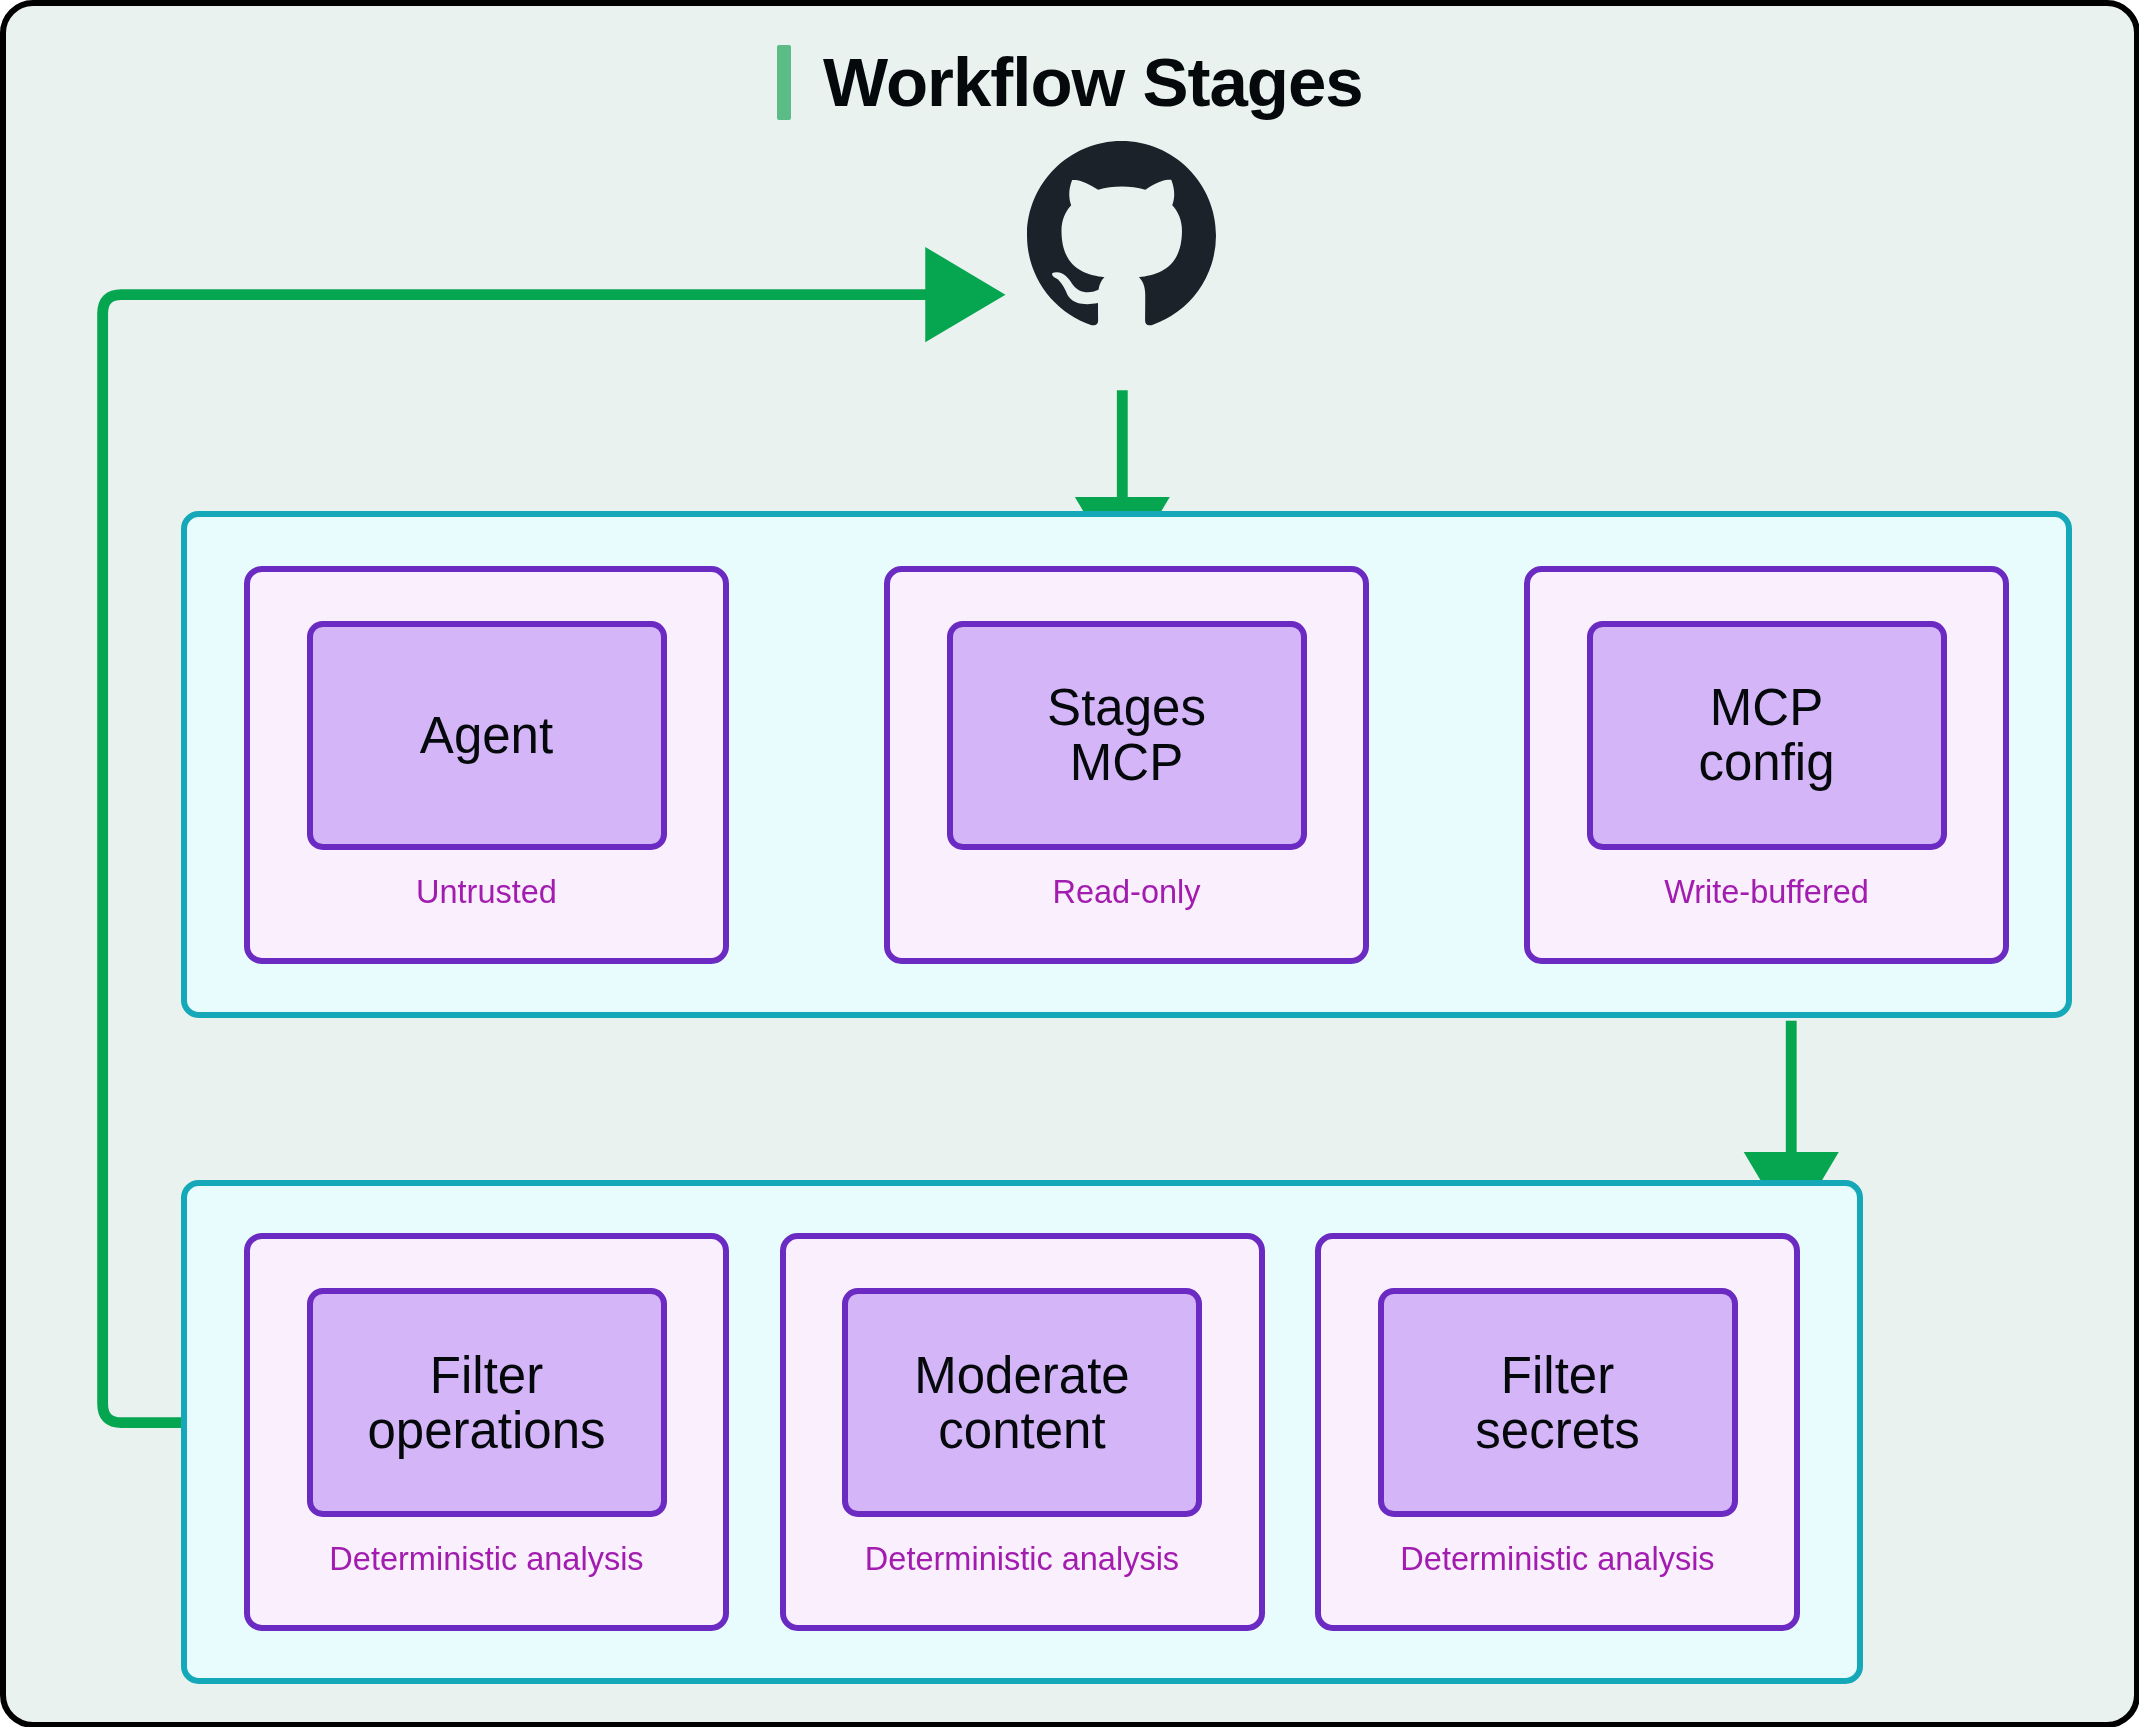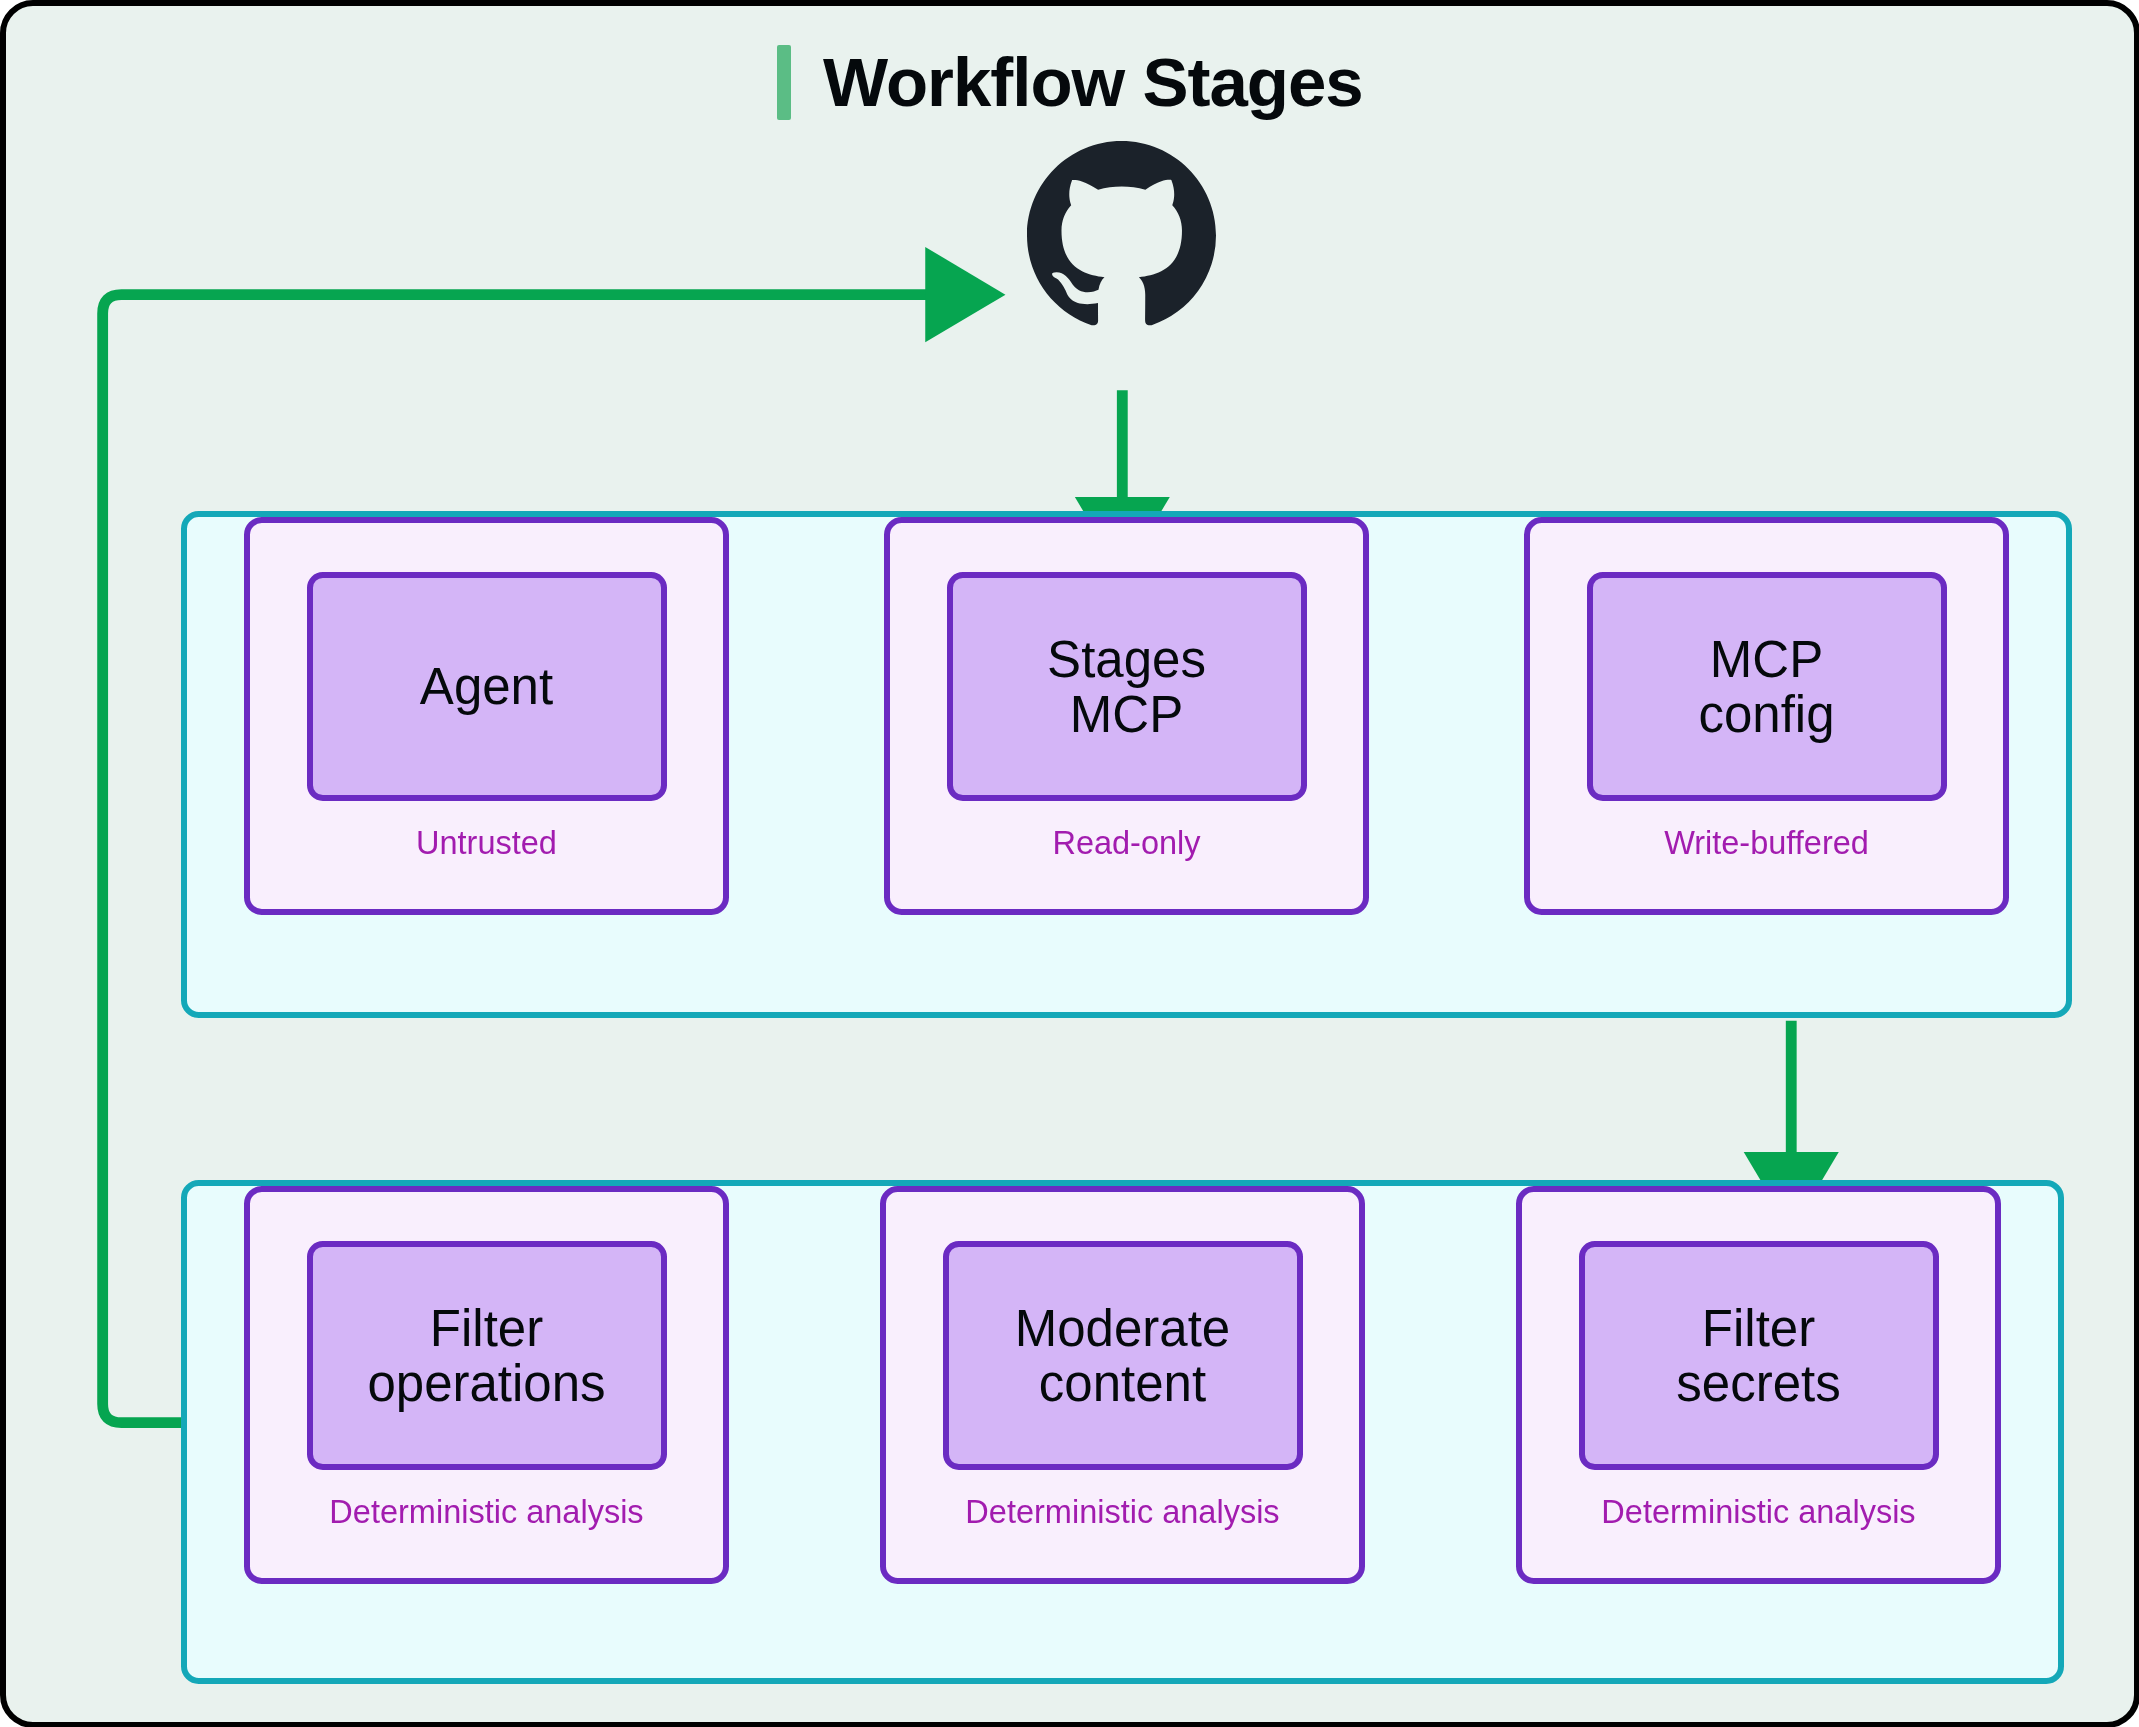--- a/index.html
+++ b/index.html
@@ -71,27 +71,28 @@
 
   
   .group {
     position: absolute;
     box-sizing: border-box;
     background: #e8fcfd;
     border: 6.9px solid #14a8b8;
     border-radius: 17.7px;
   }
   #group-top    { left: 175px; top: 505px;  width: 1891px; height: 507px; }
-  #group-bottom { left: 175px; top: 1174px; width: 1883px; height: 504px; }
+  #group-bottom { left: 175px; top: 1174px; width: 1682px; height: 504px; }
 
   .group-inner {
     position: absolute;
     left: 0; top: 0; right: 0; bottom: 0;
     display: flex;
     flex-direction: row;
+    align-items: center;
     justify-content: space-between;
     padding: 0 57px;
     box-sizing: border-box;
   }
 
   
   .card {
     box-sizing: border-box;
     width: 485px;
     height: 398px;

